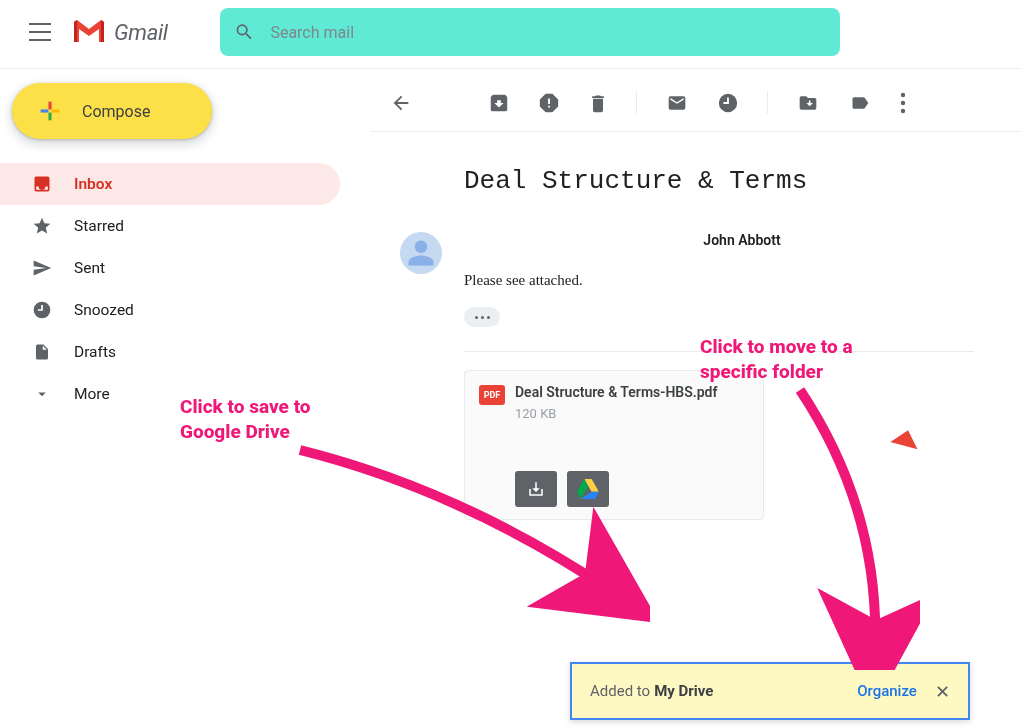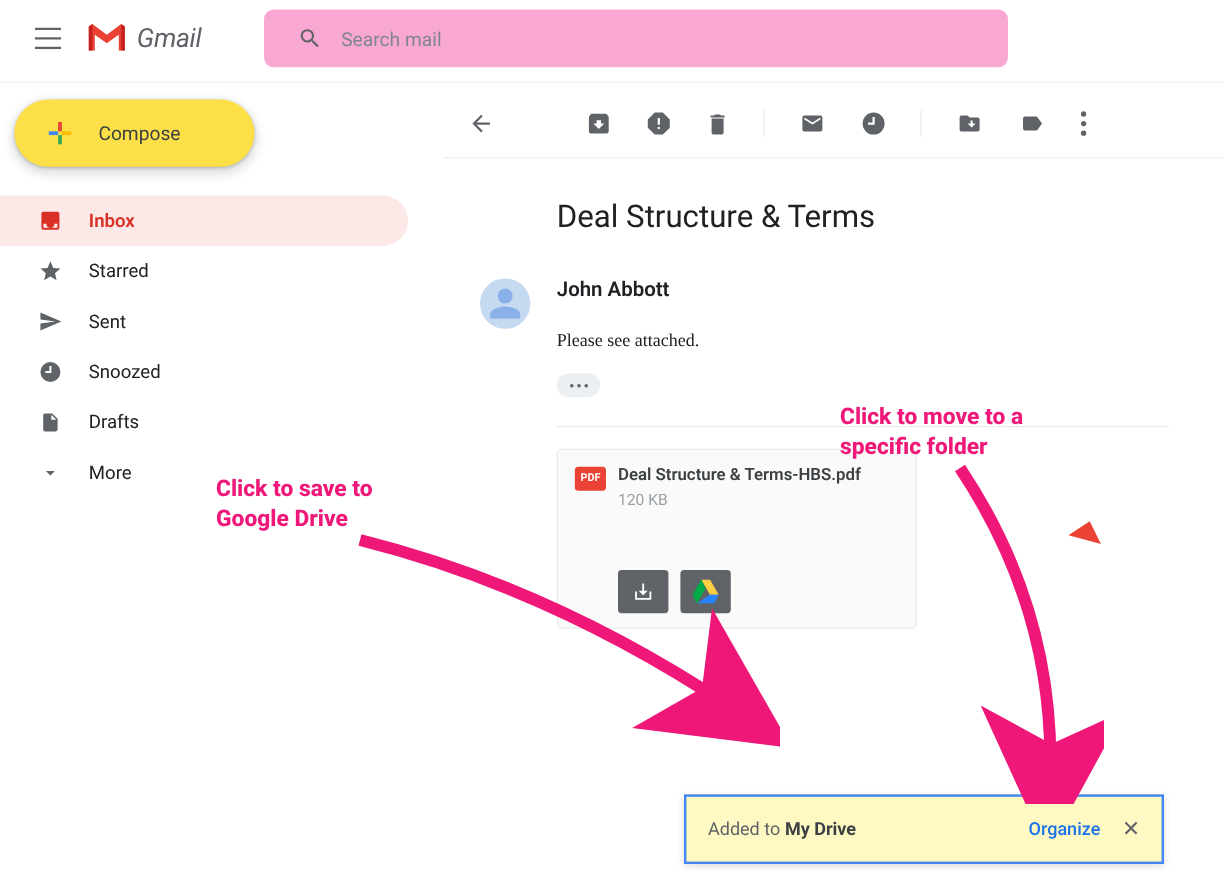--- a/index.html
+++ b/index.html
@@ -1,41 +1,41 @@
 <!DOCTYPE html>
 <html><head>
 <meta charset="utf-8">
 <style>
   * { box-sizing: border-box; margin: 0; padding: 0; font-family: 'Google Sans', Roboto, Arial, sans-serif; }
   body { width: 1020px; height: 727px; background: #fff; overflow: hidden; position: relative; }
   .header { height: 64px; display: flex; align-items: center; padding: 0 16px; gap: 8px; }
   .hamburger { width: 48px; height: 48px; display:flex;align-items:center;justify-content:center; color:#5f6368; cursor:pointer;}
   .logo-wrap { display:flex; align-items:center; gap:8px; margin-right:40px;}
   .gmail-text { font-size: 22px; color:#5f6368; letter-spacing:-0.3px;font-style:italic;}
-  .search { flex: 0 0 620px; height:48px; background:#f9a8d4; border-radius:8px; display:flex; align-items:center; padding:0 28px; gap:16px; margin-left:4px;}
+  .search { flex: 0 0 620px; height:48px; background:#5eead4; border-radius:8px; display:flex; align-items:center; padding:0 14px; gap:16px; margin-left:4px;}
   .search input { border:none; background:transparent; font-size:16px; color:#5f6368; outline:none; width:100%; }
   .search input::placeholder { color:#80868b; }
   .hr { border:none; border-top:1px solid #eceff1; margin-top:4px; }
   .container { display:flex; height: calc(100% - 70px); }
   .sidebar { width: 370px; padding-top: 14px; flex-shrink:0; }
   .compose { margin-left:12px; height:56px; width:200px; border-radius:28px; box-shadow:0 1px 3px rgba(60,64,67,.3),0 4px 8px 3px rgba(60,64,67,.15); display:flex; align-items:center; gap:18px; padding:0 24px; cursor:pointer; background:#fde047; font-size:16px; color:#3c4043; margin-bottom:24px;}
   .nav-item { height:42px; display:flex; align-items:center; gap:22px; padding-left:32px; border-radius:0 21px 21px 0; cursor:pointer; font-size:15.5px; color:#202124; margin-right:30px;}
   .nav-item.active { background:#fce8e6; color:#d93025; font-weight:600;}
   .nav-item .ic { width:20px; height:20px; display:flex; align-items:center; justify-content:center; color:#5f6368;}
   .nav-item.active .ic { color:#d93025;}
   .main { flex:1; position:relative; }
   .toolbar { height:56px; display:flex; align-items:center; padding-left:20px; gap:28px; margin-top:6px;}
   .tb-ic { color:#5f6368; cursor:pointer; display:flex;}
   .tb-sep { width:1px; height:22px; background:#e8eaed; }
   .hr2 { border:none; border-top:1px solid #eceff1;}
   .msg { padding: 34px 0 0 94px; position:relative;}
-  .subject { font-size:26px; color:#202124; font-weight:400; margin-bottom:36px;}
+  .subject { font-size:26px; color:#202124; font-weight:400; margin-bottom:36px;font-family:Liberation Mono, monospace;}
   .avatar { width:42px; height:42px; border-radius:50%; background:#c5d9f1; display:flex; align-items:center; justify-content:center; position:absolute; left:30px;}
   .avatar svg { fill:#8ab0e8;}
-  .sender { font-weight:600; font-size:17px; color:#202124;}
+  .sender { font-weight:600; font-size:14px; color:#202124;text-align:center;}
   .to-line { font-size:13px; color:#5f6368; margin-top:3px; display:flex; align-items:center; gap:4px;}
   .body-text { font-size:15px; color:#202124; margin-top:24px;font-family:Liberation Serif, serif;}
   .more-btn { margin-top:18px; width:36px; height:20px; border-radius:10px; background:#eceff1; display:flex; align-items:center; justify-content:center; cursor:pointer;}
   .more-btn span{width:3px;height:3px;background:#5f6368;border-radius:50%;margin:0 1.5px;}
   .att-sep { border:none; border-top:1px solid #e8eaed; margin:24px 0 18px 0; width: 510px;}
   .attachment { width:300px; height:150px; border:1px solid #e8eaed; border-radius:4px; padding:12px 14px; position:relative; background:#fafafa;}
   .att-head { display:flex; gap:10px; }
   .pdf-badge { width:26px; height:20px; background:#ea4335; color:#fff; font-size:9px; font-weight:700; display:flex; align-items:center; justify-content:center; border-radius:3px; flex-shrink:0; margin-top:2px;}
   .att-name { font-size:14px; font-weight:600; color:#3c4043; line-height:1.35;}
   .att-size { font-size:13px; color:#9aa0a6; margin-top:4px;}

